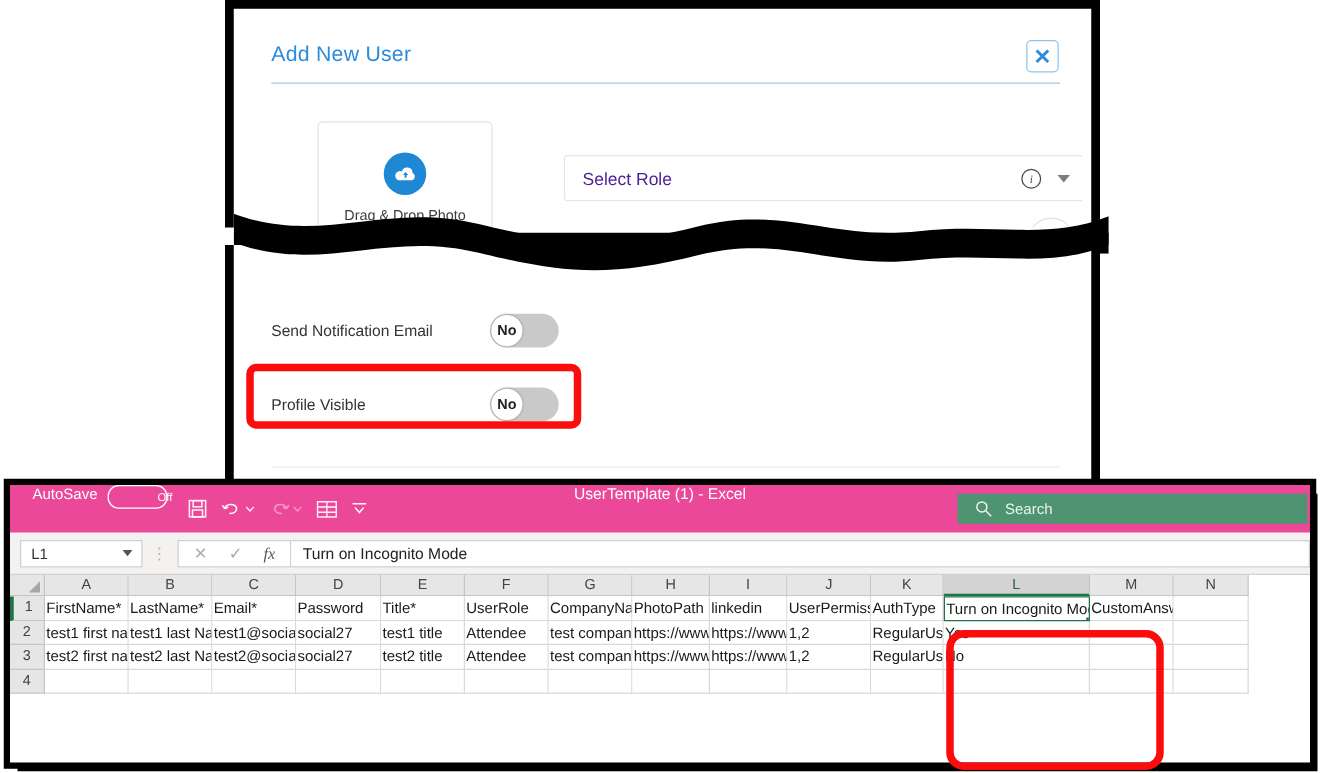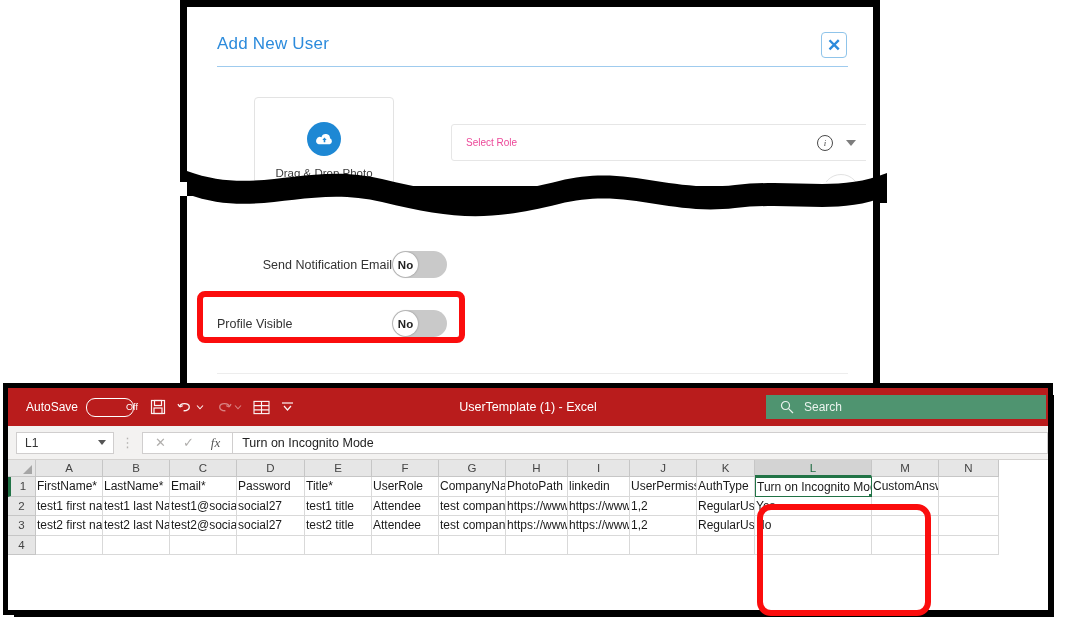--- a/index.html
+++ b/index.html
@@ -50,21 +50,21 @@
   .cloud-circle{
     margin-top:24px;width:34px;height:34px;border-radius:50%;
     background:#1e88d4;display:flex;align-items:center;justify-content:center;
   }
   .photo-label{margin-top:10px;font-size:11.5px;color:#3b3b3b;text-align:center;line-height:15px;}
   .role-select{
     position:absolute;left:257px;top:110px;width:420px;height:37px;
     border:1px solid #e6e6e6;border-radius:3px;background:#fff;
     display:flex;align-items:center;box-sizing:border-box;cursor:pointer;
   }
-  .role-text{margin-left:14px;font-size:10px;color:#ec4899;flex:1;}
+  .role-text{margin-left:14px;font-size:14px;color:#4c1d95;flex:1;}
   .info-ic{width:14px;height:14px;border:1.3px solid #4a4a4a;border-radius:50%;
     font-size:9px;display:flex;align-items:center;justify-content:center;color:#4a4a4a;
     font-family:"Liberation Serif",serif;font-style:italic;margin-right:13px;}
   .caret{width:0;height:0;border-left:5px solid transparent;border-right:5px solid transparent;
     border-top:6px solid #7d7d7d;margin-right:14px;}
   .dots-btn{
     position:absolute;left:628px;top:160px;width:36px;height:36px;border-radius:50%;
     border:1px solid #e2e2e2;background:#fff;display:flex;align-items:center;
     justify-content:center;gap:3px;cursor:pointer;
   }
@@ -91,21 +91,21 @@
   .redbox{position:absolute;border:6px solid #fb0d0d;border-radius:8px;box-sizing:border-box;}
   #redbox-profile{left:197px;top:291px;width:268px;height:52px;}
   #redbox-column{left:757px;top:504px;width:174px;height:112px;border-radius:14px;}
 
   
   #excel{
     position:absolute;left:8px;top:388px;width:1040px;height:222px;background:#fff;
     box-shadow:6px 7px 0 0 #000, 0 0 0 5px #000;
   }
   .xl-title{
-    height:38px;background:#b91c1c;display:flex;align-items:center;position:relative;color:#fff;
+    height:38px;background:#ec4899;display:flex;position:relative;color:#fff;
   }
   .autosave-label{margin-left:18px;font-size:12px;}
   .autosave-pill{
     margin-left:8px;width:46px;height:17px;border:1px solid #fff;border-radius:9px;
     display:flex;align-items:center;font-size:9px;color:#fff;gap:32px;
   }
   .autosave-pill .dot{width:9px;height:9px;border-radius:50%;background:#fff;margin-left:3px;}
   .autosave-pill span{margin-left:4px;}
   .qat{display:flex;align-items:center;gap:11px;margin-left:16px;}
   .qat-ic{opacity:.95;display:flex;align-items:center;cursor:pointer;}
@@ -214,21 +214,21 @@
       </div>
     </div>
 
     <svg class="tear-top" viewBox="0 0 700 36" preserveAspectRatio="none">
       <path d="M0,4 C70,30 120,-6 195,12 C265,29 300,32 372,14 C440,-3 480,26 548,18 C610,11 650,26 700,6 L700,36 L0,36 Z" fill="#000"></path>
     </svg>
   </div>
 
   <div class="paper paper-bottom">
     <div class="dlg-inner">
-      <div class="row-toggle" style="left:23px;top:48px;text-align:right;">
+      <div class="row-toggle" style="left:23px;top:48px;">
         <div class="row-label">Send Notification Email</div>
         <div class="toggle">
           <div class="knob">No</div>
         </div>
       </div>
 
       <div class="row-toggle" style="left:23px;top:107px;">
         <div class="row-label">Profile Visible</div>
         <div class="toggle">
           <div class="knob">No</div>

